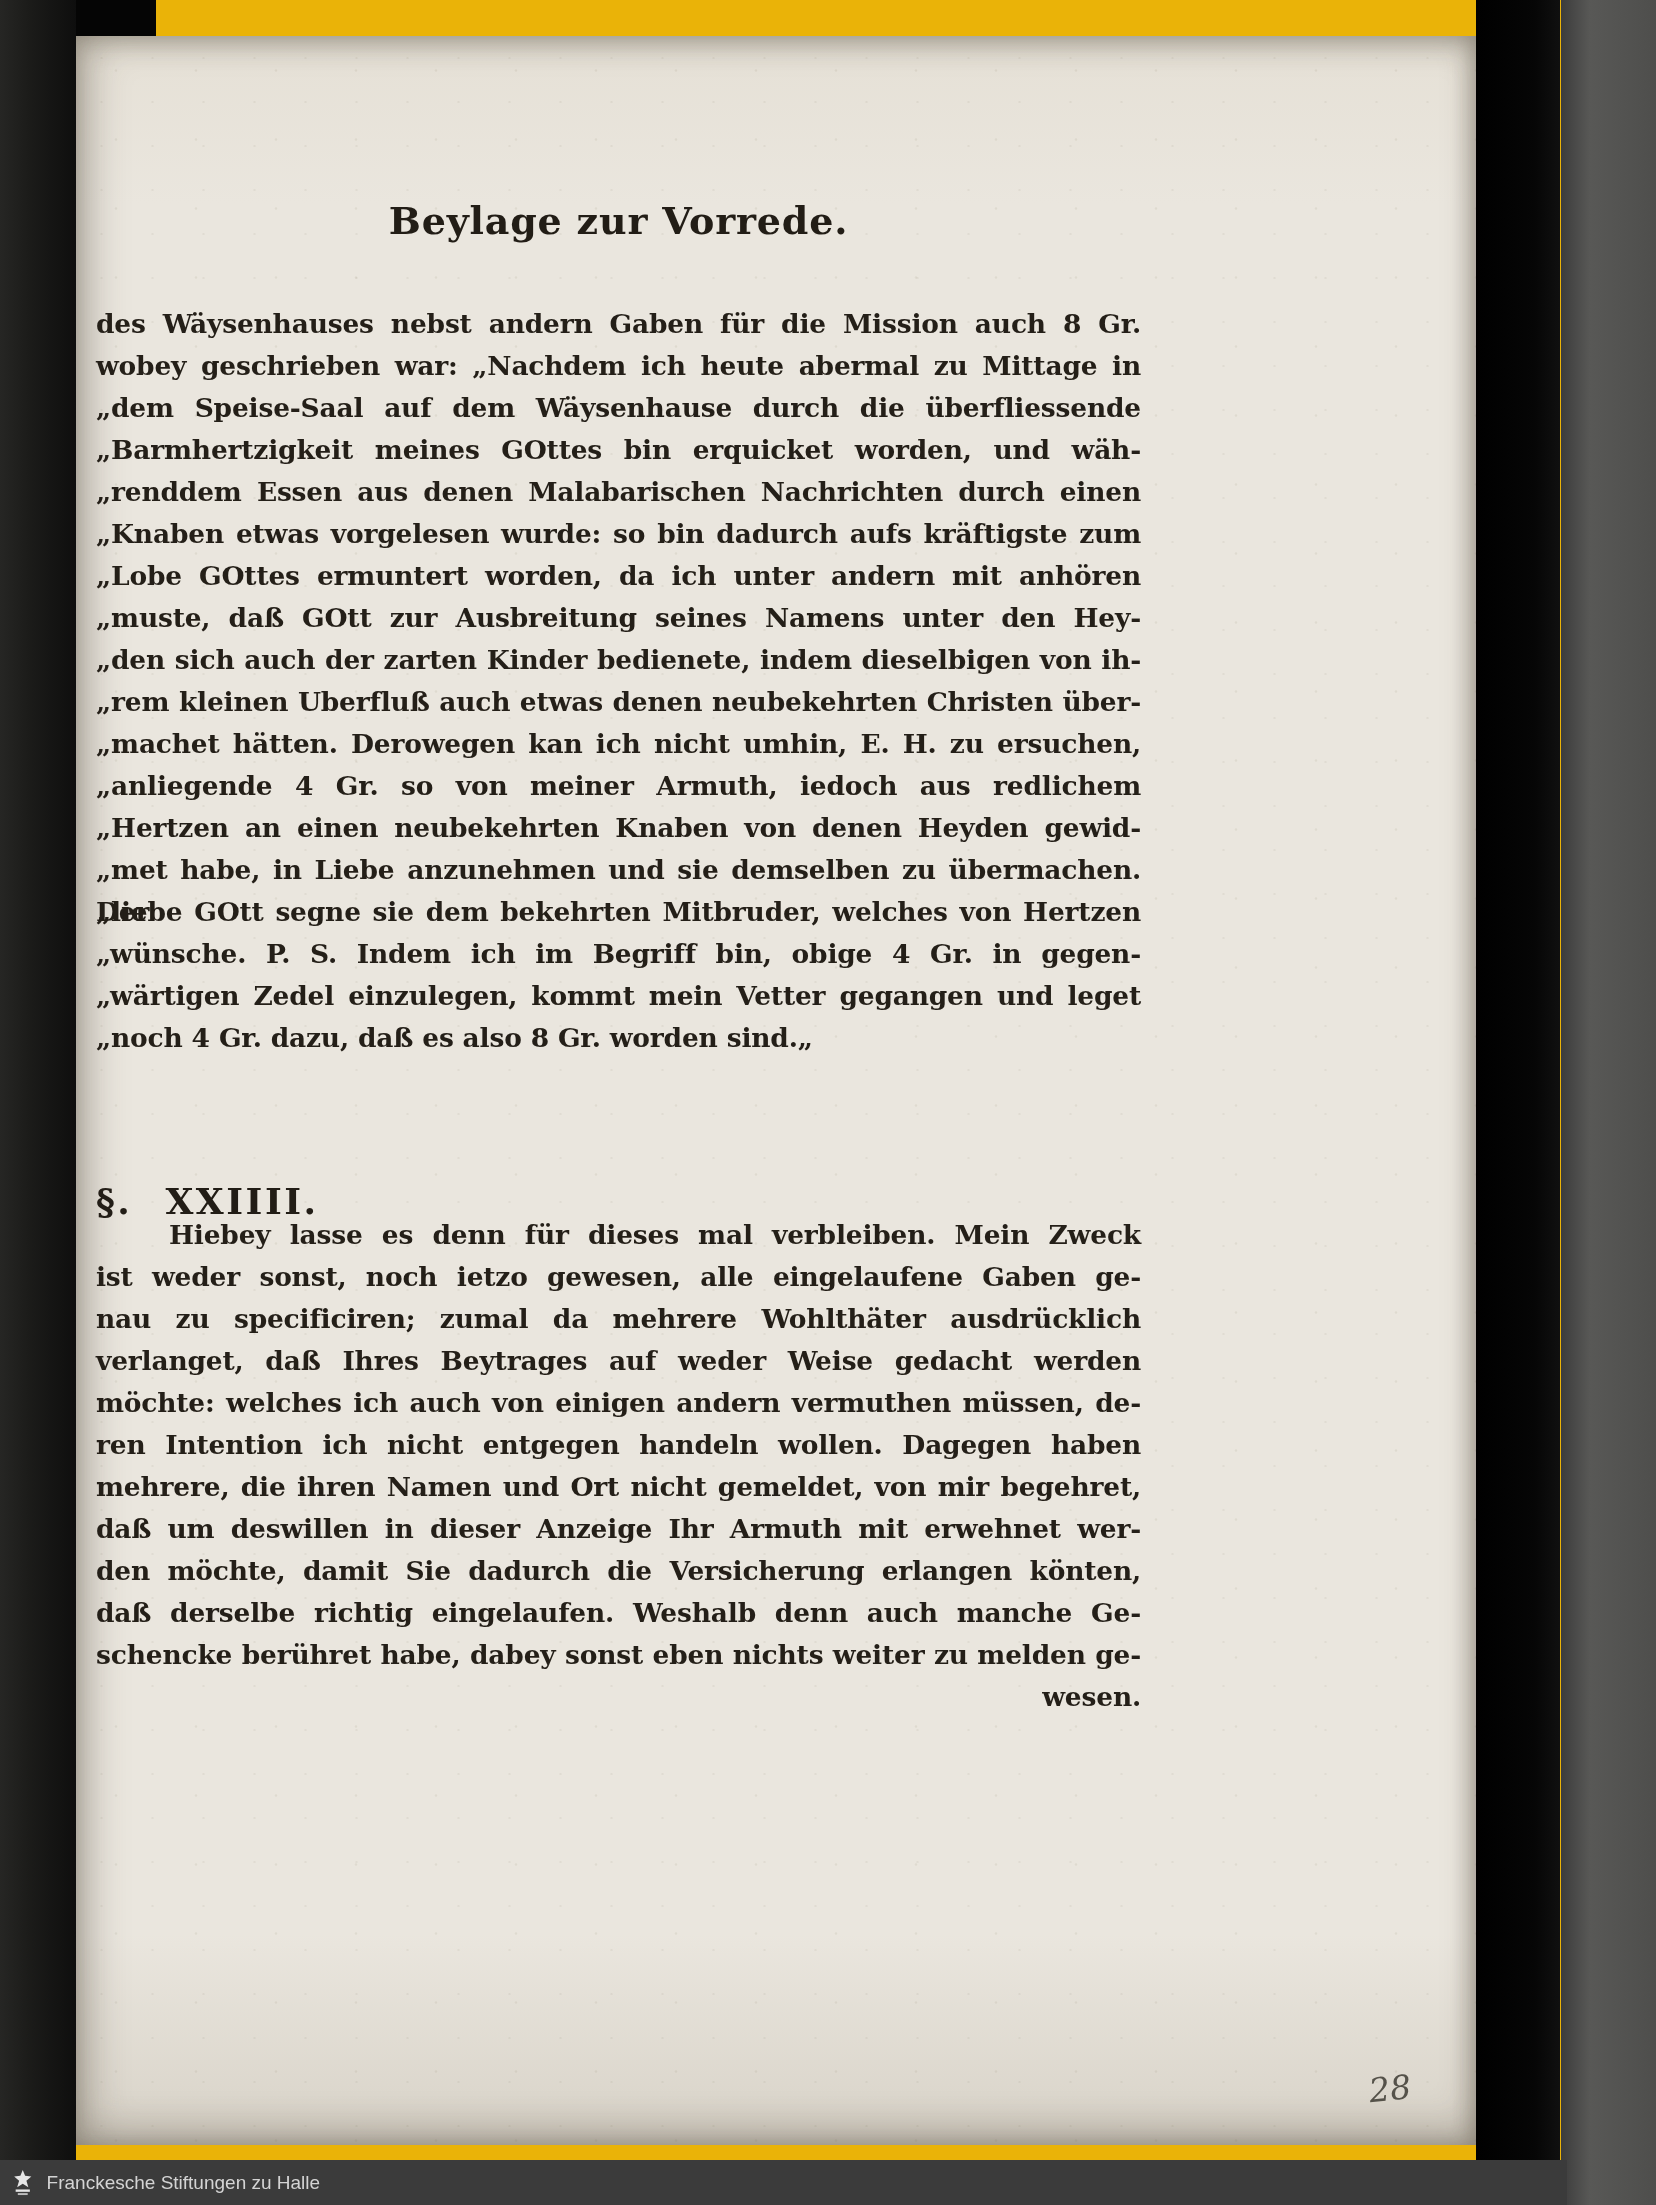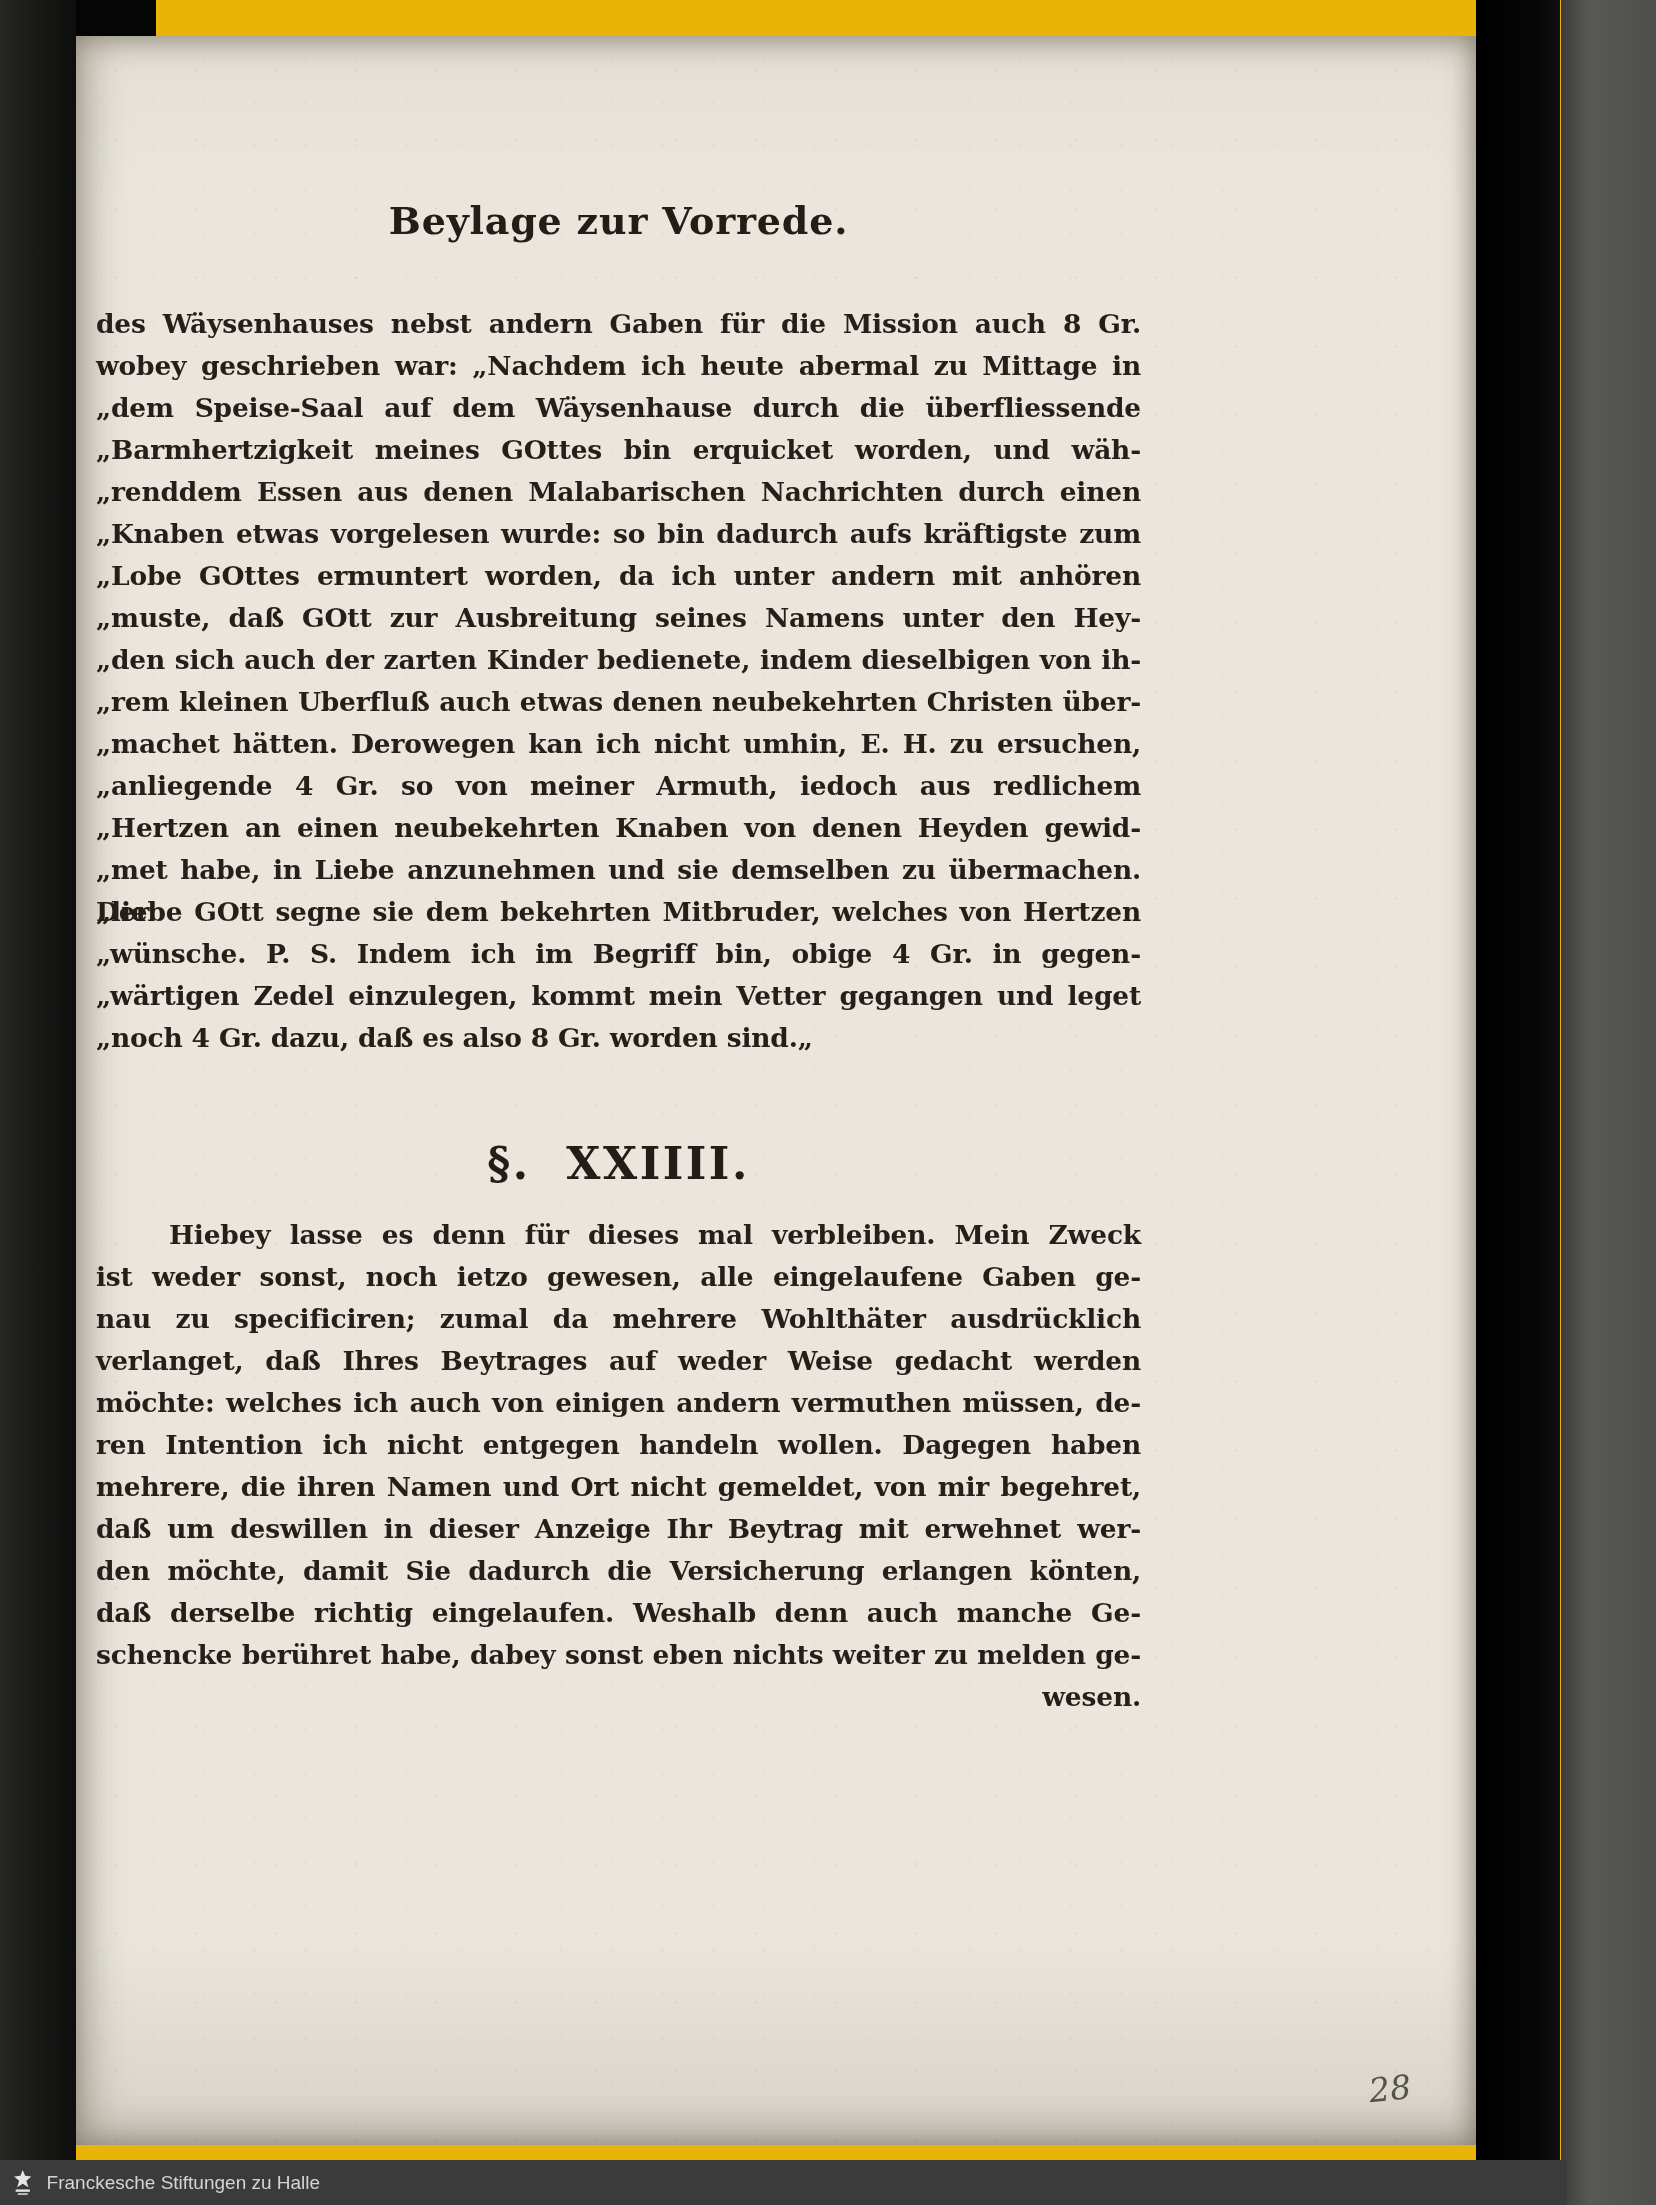--- a/index.html
+++ b/index.html
@@ -51,21 +51,21 @@
   #para2 { top:1178px; }
   .text-block .line {
     font-size:26.5px; line-height:42px; height:42px; font-weight:700;
     letter-spacing:-0.2px;
     text-align:justify; text-align-last:justify;
   }
   #para1 .line:last-child { text-align:left; text-align-last:left; }
   #para2 .line:first-child { text-indent:73px; }
   #para2 .line:last-child { text-align:right; text-align-last:right; }
   .section-heading {
-    top:1102px; text-align:center; font-size:44px; font-weight:700;
+    top:1144px; font-size:36px; font-weight:700;
     color:#221d16; letter-spacing:2.5px; word-spacing:18px;
   }
   .handwritten-number {
     position:absolute; left:1369px; top:2069px;
     font-size:33px; font-style:italic; color:#55524a;
     transform:rotate(-6deg); font-weight:400;
   }
   .footer-bar {
     position:absolute; left:0; bottom:0; width:1567px; height:45px;
     background:#3b3b3b; display:flex; align-items:center; gap:11.6px;
@@ -114,21 +114,21 @@
     <div class="col section-heading">§. XXIIII.</div>
 
     <div class="text-block" id="para2">
         <div class="line">Hiebey lasse es denn für dieses mal verbleiben. Mein Zweck</div>
         <div class="line">ist weder sonst, noch ietzo gewesen, alle eingelaufene Gaben ge-</div>
         <div class="line">nau zu specificiren; zumal da mehrere Wohlthäter ausdrücklich</div>
         <div class="line">verlanget, daß Ihres Beytrages auf weder Weise gedacht werden</div>
         <div class="line">möchte: welches ich auch von einigen andern vermuthen müssen, de-</div>
         <div class="line">ren Intention ich nicht entgegen handeln wollen. Dagegen haben</div>
         <div class="line">mehrere, die ihren Namen und Ort nicht gemeldet, von mir begehret,</div>
-        <div class="line">daß um deswillen in dieser Anzeige Ihr Beytrag mit erwehnet wer-</div>
+        <div class="line">daß um deswillen in dieser Anzeige Ihr Armuth mit erwehnet wer-</div>
         <div class="line">den möchte, damit Sie dadurch die Versicherung erlangen könten,</div>
         <div class="line">daß derselbe richtig eingelaufen. Weshalb denn auch manche Ge-</div>
         <div class="line">schencke berühret habe, dabey sonst eben nichts weiter zu melden ge-</div>
         <div class="line">wesen.</div>
       </div>
 
   </div>
 
   <div class="handwritten-number">28</div>
 

